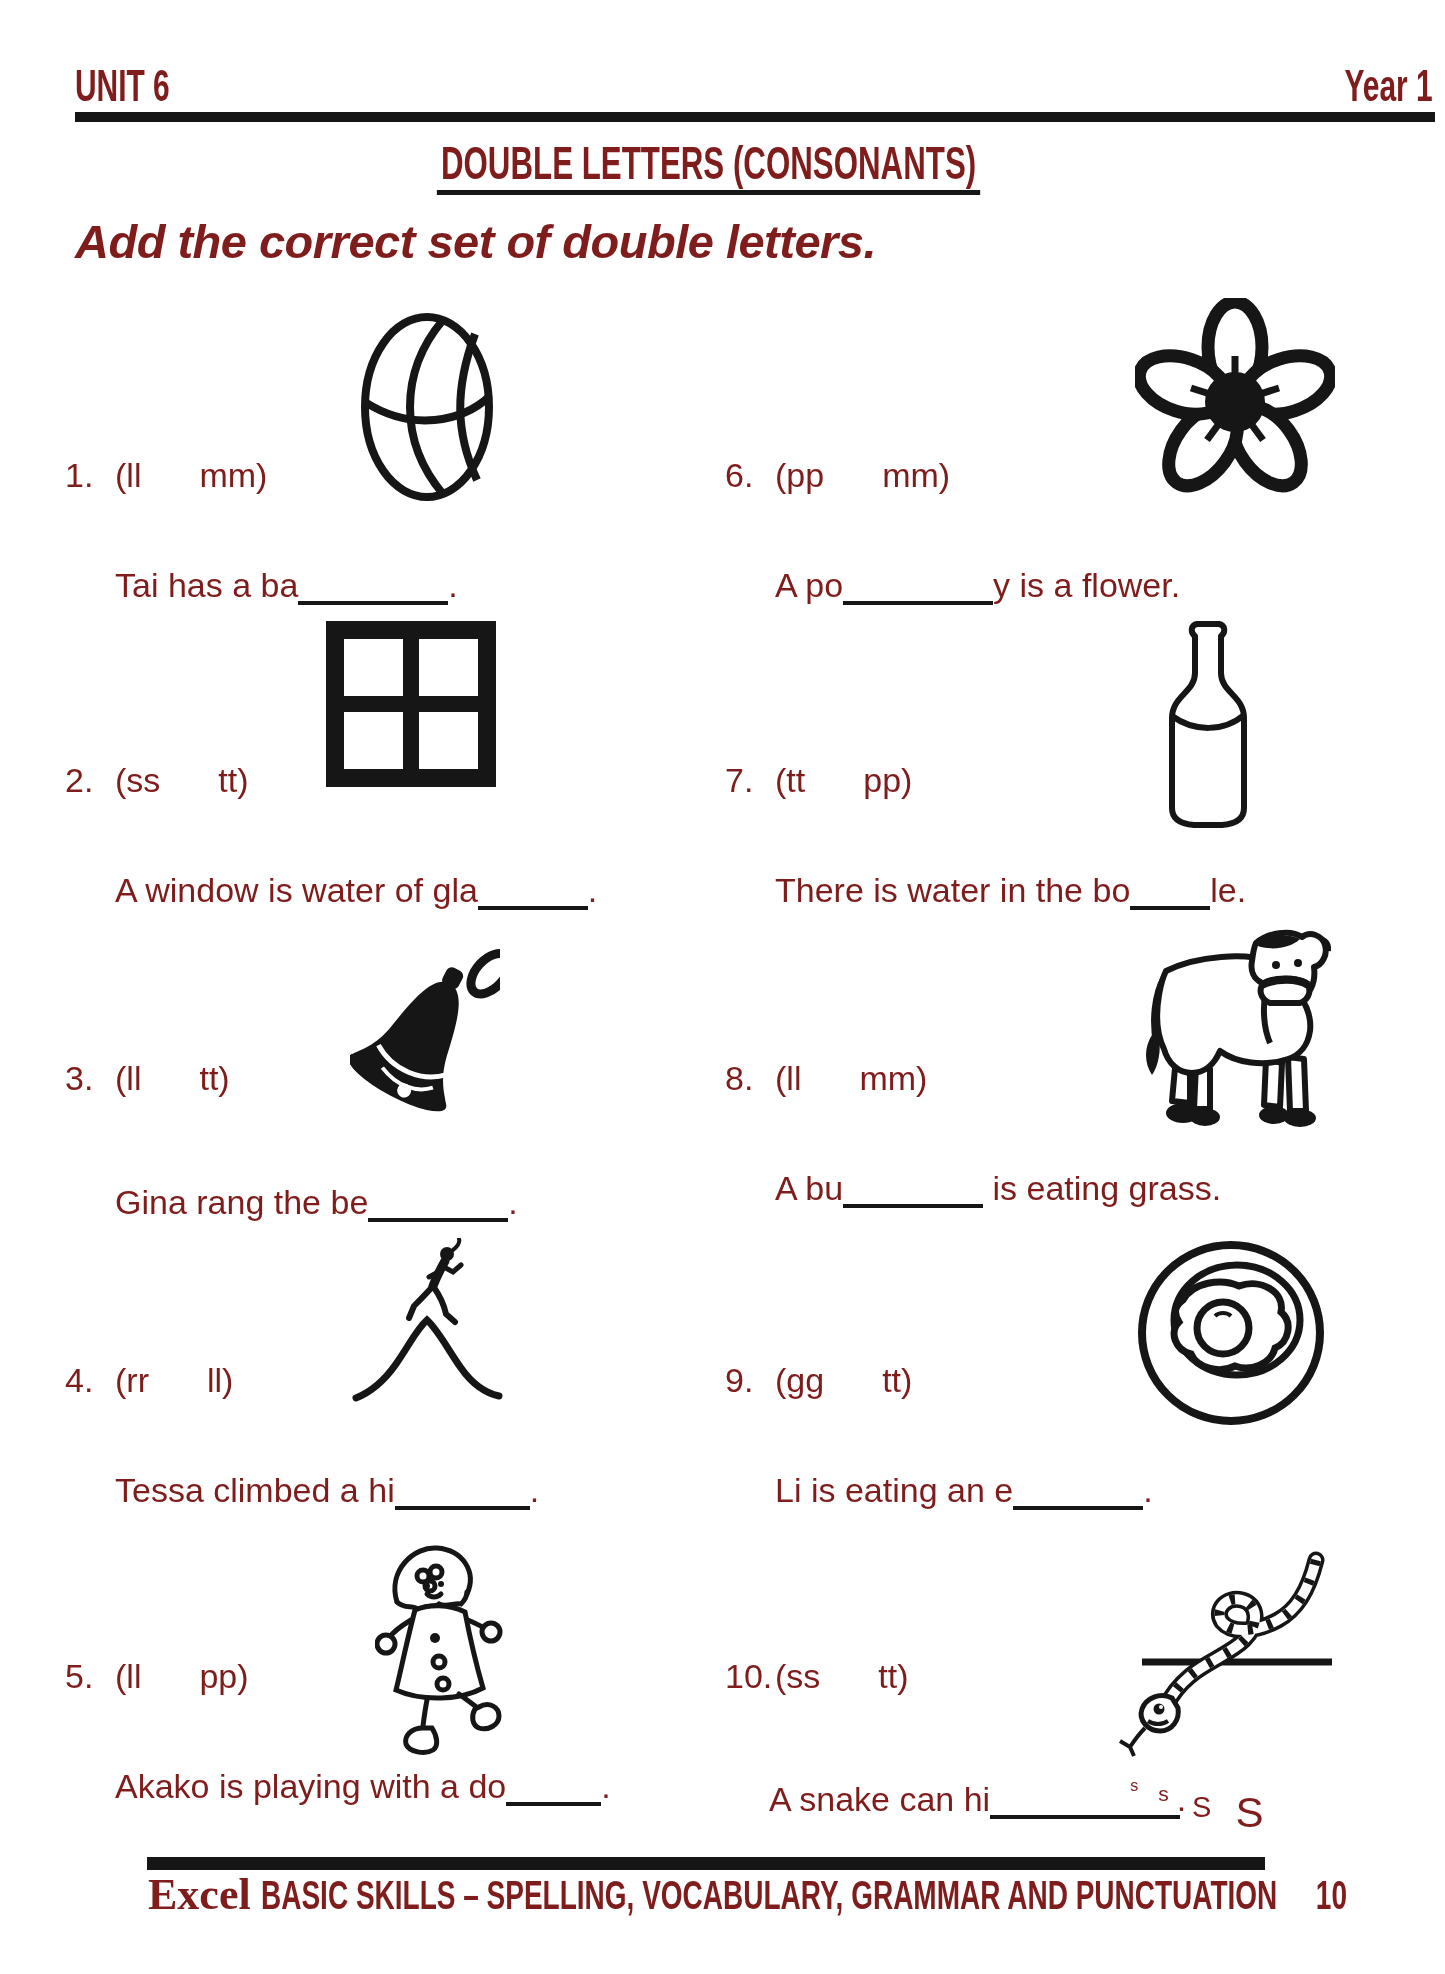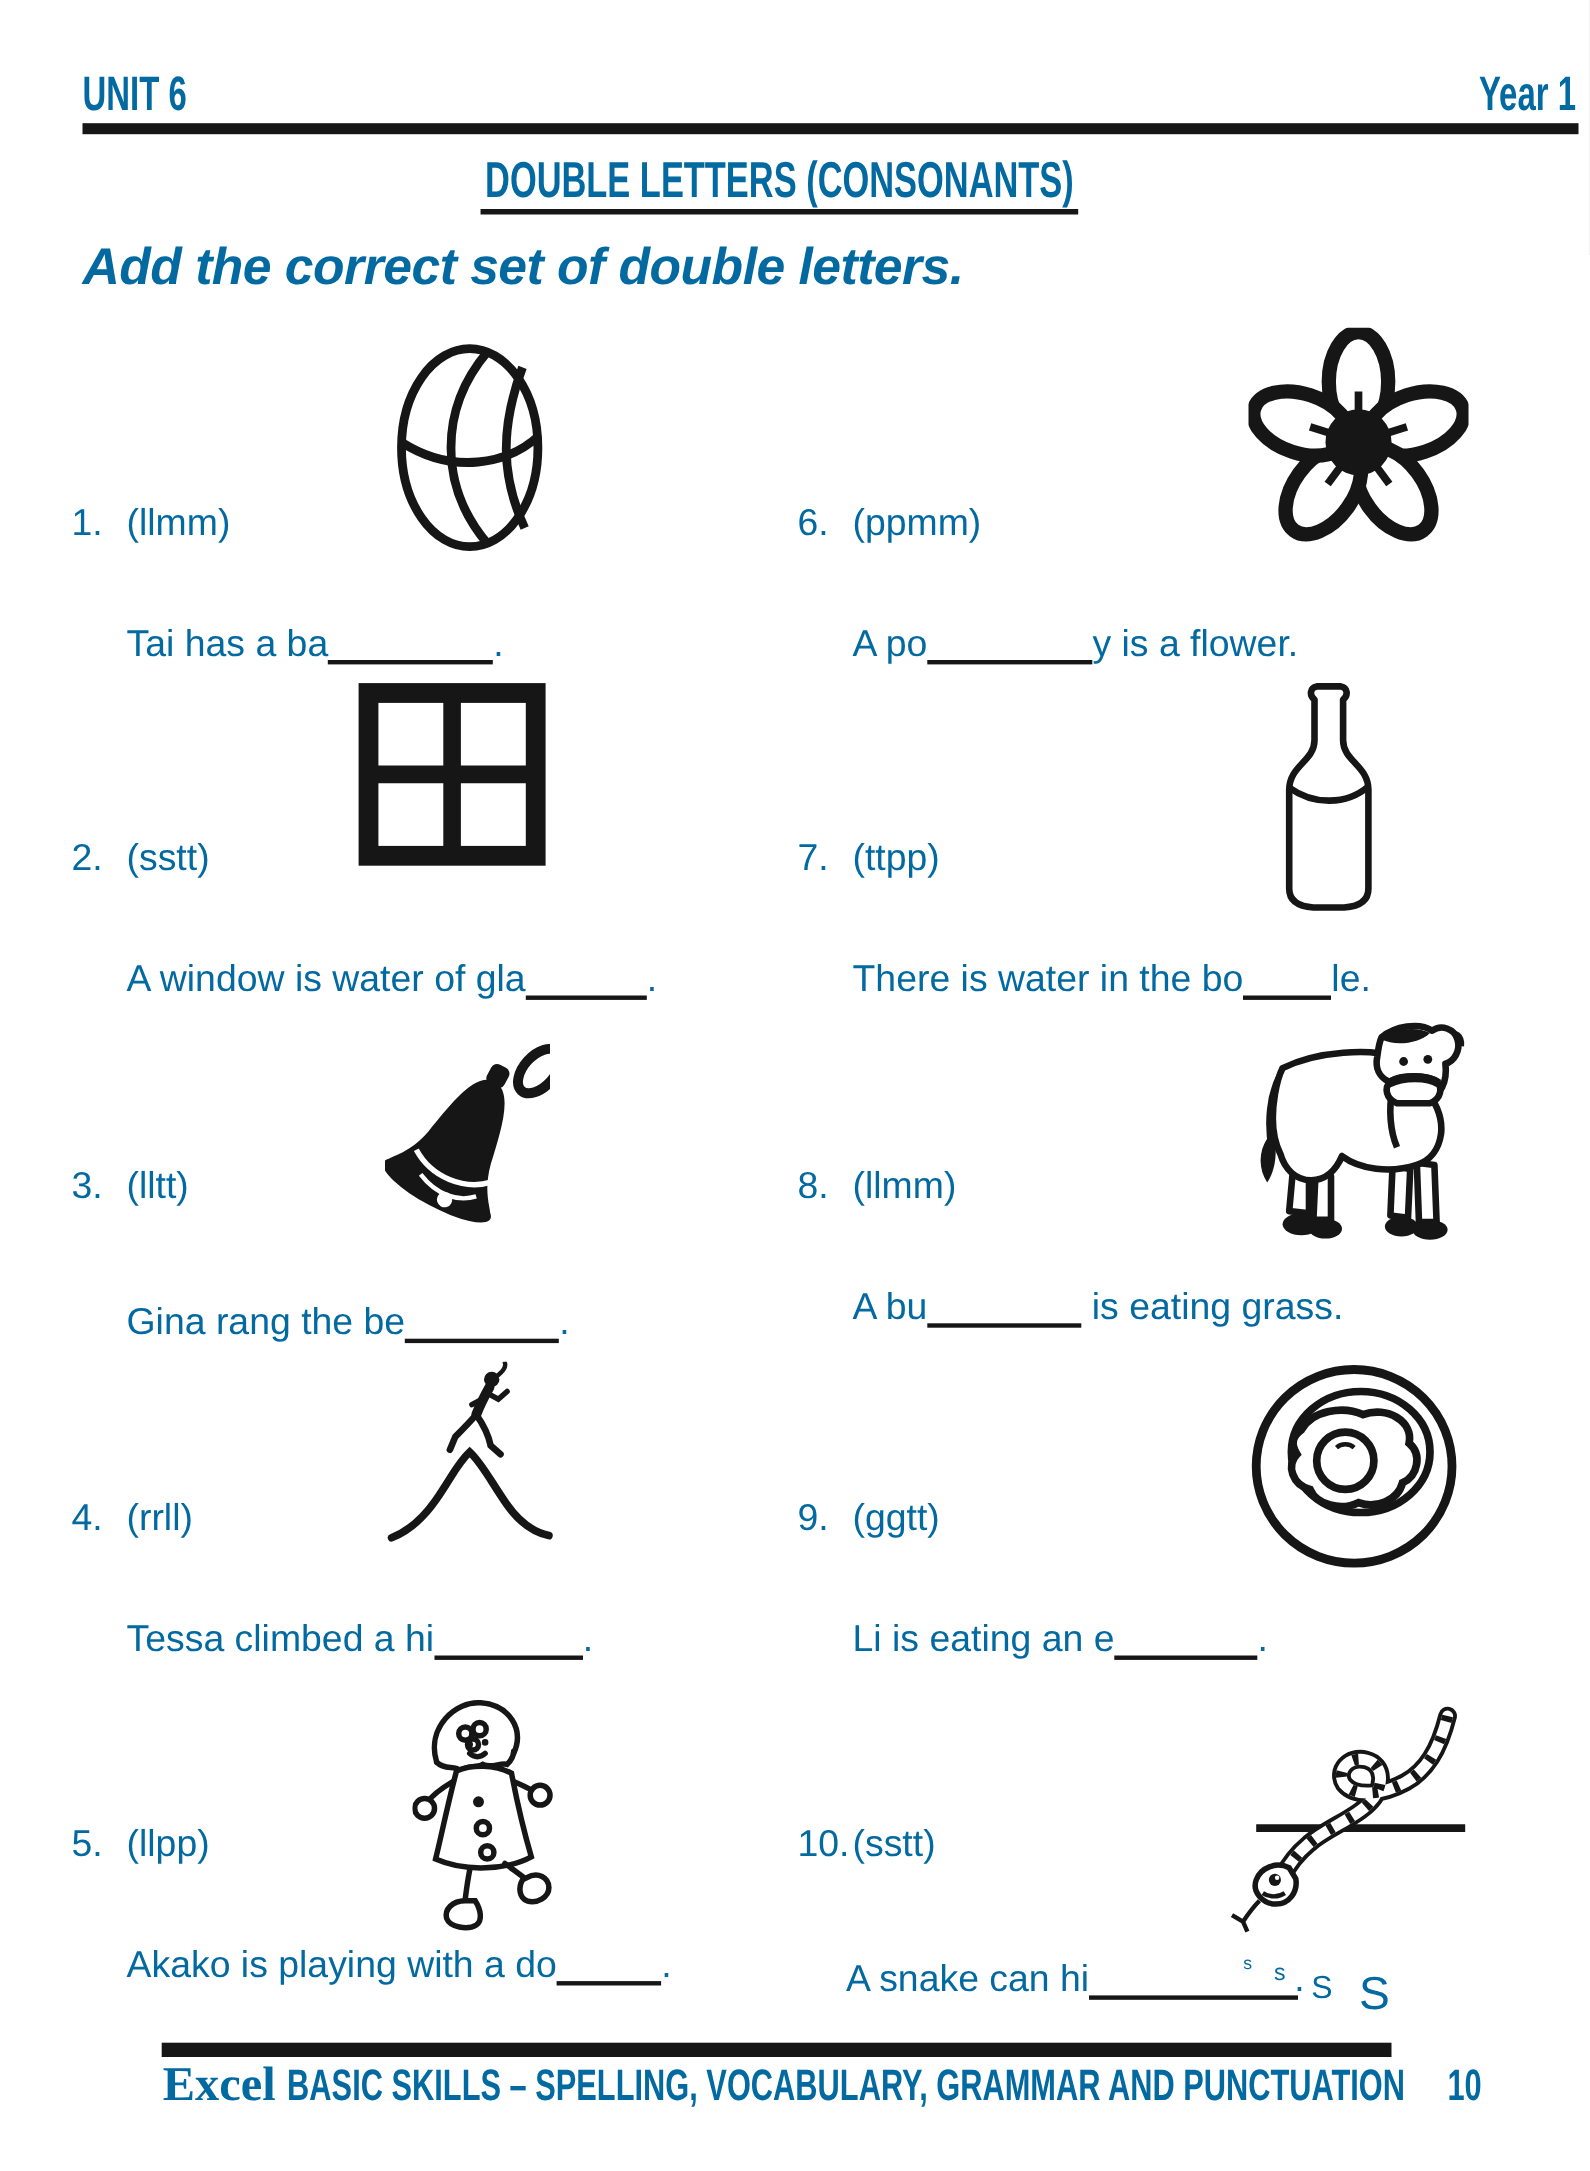--- a/index.html
+++ b/index.html
@@ -1,29 +1,29 @@
 <!DOCTYPE html>
 <html><head>
 <meta charset="utf-8">
 <style>
   html,body{margin:0;padding:0;background:#e8e8e8;}
   .page{position:relative;width:1445px;height:1974px;background:#ffffff;
-        font-family:"Liberation Sans",sans-serif;color:#0369a1;overflow:hidden;}
+        font-family:"Liberation Sans",sans-serif;color:#7f1d1d;overflow:hidden;}
   .cond{display:inline-block;font-weight:700;transform:scaleX(0.68);letter-spacing:0;}
   .o-left{transform-origin:0 50%;}
   .o-center{transform-origin:50% 50%;}
   .o-right{transform-origin:100% 50%;}
   .hdr{position:absolute;top:64px;font-size:44px;line-height:1;}
   .rule{position:absolute;left:75px;top:112px;width:1360px;height:10px;background:#161616;}
   .title-wrap{position:absolute;left:0;right:28px;top:140px;text-align:center;}
   .title-wrap .cond{font-size:46px;border-bottom:5px solid #161616;padding:0 6px 4px 6px;line-height:1;}
   .instr{position:absolute;left:75px;top:214px;font-size:47px;font-weight:700;font-style:italic;letter-spacing:-0.5px;}
   .qline{position:absolute;font-size:34px;line-height:40px;white-space:nowrap;}
   .qnum{display:inline-block;width:50px;}
-  .opt2{}
+  .opt2{margin-left:58px;}
   .sline{position:absolute;font-size:34px;line-height:40px;white-space:nowrap;}
   .blank{display:inline-block;height:0;border-bottom:4px solid #161616;transform:translateY(8px);}
   .img{position:absolute;}
   .h1{font-size:16px;vertical-align:20px;margin-left:-50px;}
   .h2{font-size:21px;vertical-align:10px;margin-left:20px;}
   .p10{margin-left:8px;}
   .h3{font-size:29px;vertical-align:-6px;margin-left:6px;}
   .h4{font-size:42px;vertical-align:-16px;margin-left:24px;}
   .footer-bar{position:absolute;left:147px;top:1857px;width:1118px;height:13px;background:#161616;}
   .footer-line{position:absolute;left:148px;top:1869px;white-space:nowrap;}

